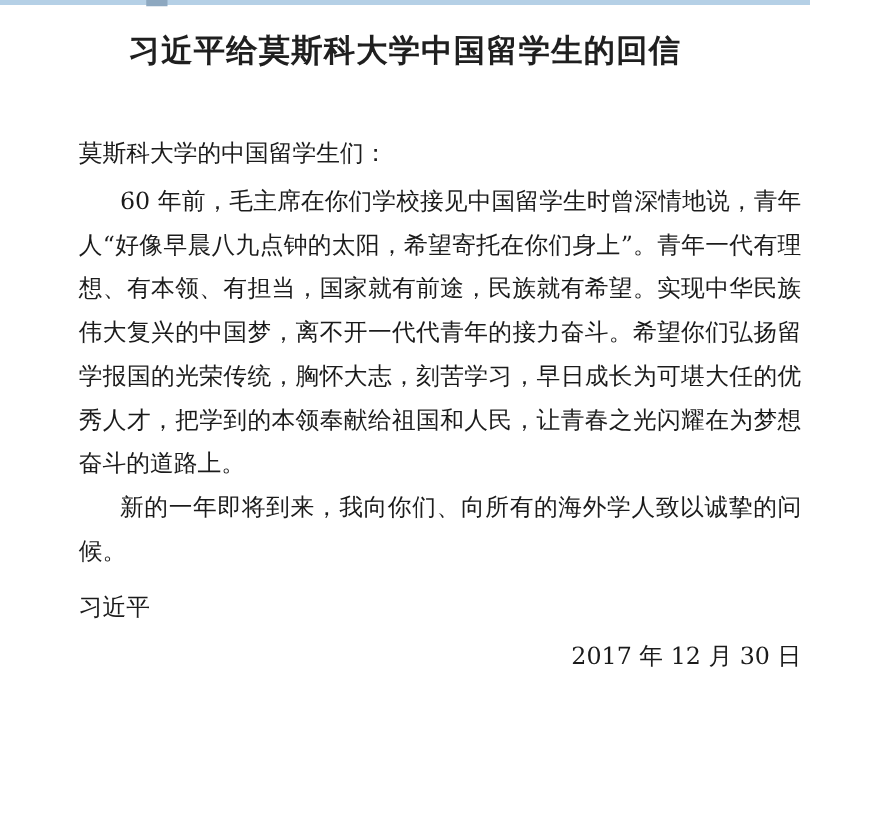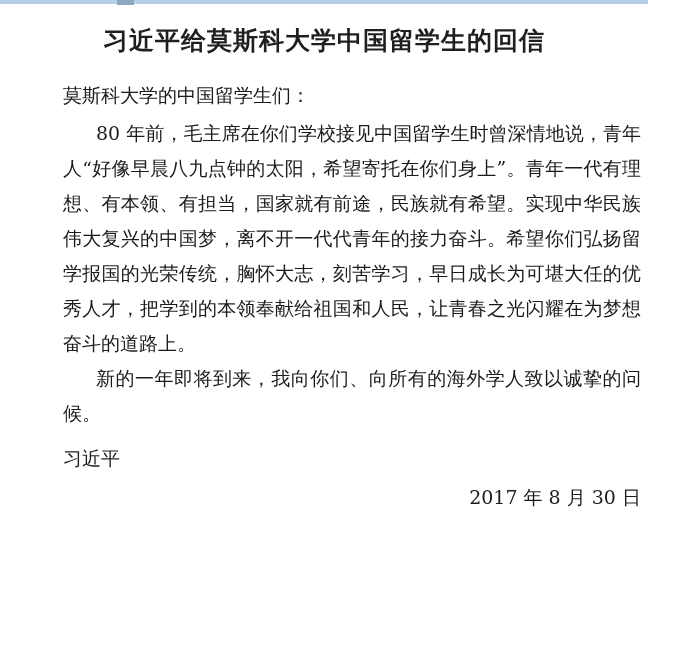--- a/index.html
+++ b/index.html
@@ -35,21 +35,21 @@
     margin: 24px 0 0 0;
     text-align: center;
     font-family: "DejaVu Sans", sans-serif;
     font-weight: bold;
     font-size: 25px;
     line-height: 34px;
     letter-spacing: 1px;
     color: #1f1f1f;
   }
   .letter-body {
-    margin: 20px 0 0 63px;
+    margin: 48px 0 0 63px;
     width: 578px;
     font-family: "DejaVu Serif", serif;
     font-size: 19px;
     line-height: 35px;
     color: #1b1b1b;
     text-align: justify;
   }
   .letter-body p {
     margin: 0;
     padding: 0;
@@ -79,23 +79,23 @@
     <div class="top-strip-accent"></div>
   </div>
 
   <h1 class="title">习近平给莫斯科大学中国留学生的回信</h1>
 
   <div class="letter-body">
 
     <p class="salutation">莫斯科大学的中国留学生们：</p>
 
 
-    <p class="para para-2">80 年前，毛主席在你们学校接见中国留学生时曾深情地说，青年人“好像早晨八九点钟的太阳，希望寄托在你们身上”。青年一代有理想、有本领、有担当，国家就有前途，民族就有希望。实现中华民族伟大复兴的中国梦，离不开一代代青年的接力奋斗。希望你们弘扬留学报国的光荣传统，胸怀大志，刻苦学习，早日成长为可堪大任的优秀人才，把学到的本领奉献给祖国和人民，让青春之光闪耀在为梦想奋斗的道路上。</p>
+    <p class="para para-2">60 年前，毛主席在你们学校接见中国留学生时曾深情地说，青年人“好像早晨八九点钟的太阳，希望寄托在你们身上”。青年一代有理想、有本领、有担当，国家就有前途，民族就有希望。实现中华民族伟大复兴的中国梦，离不开一代代青年的接力奋斗。希望你们弘扬留学报国的光荣传统，胸怀大志，刻苦学习，早日成长为可堪大任的优秀人才，把学到的本领奉献给祖国和人民，让青春之光闪耀在为梦想奋斗的道路上。</p>
 
     <p class="para">新的一年即将到来，我向你们、向所有的海外学人致以诚挚的问候。</p>
 
     <p class="signature">习近平</p>
 
-    <p class="date">2017 年 8 月 30 日</p>
+    <p class="date">2017 年 12 月 30 日</p>
 
   </div>
 
 </div>
 
 </body></html>

